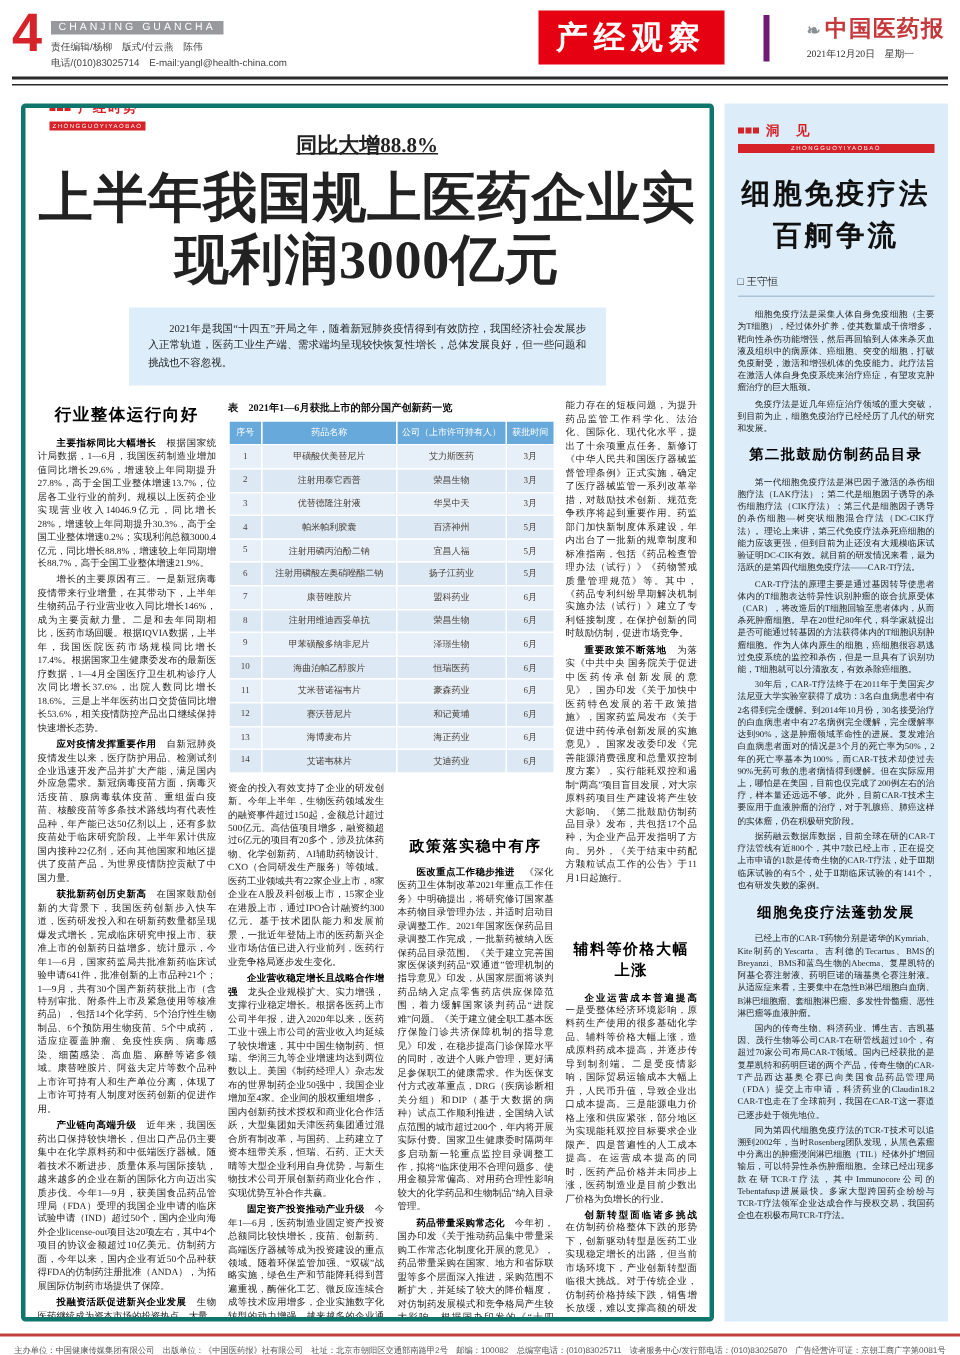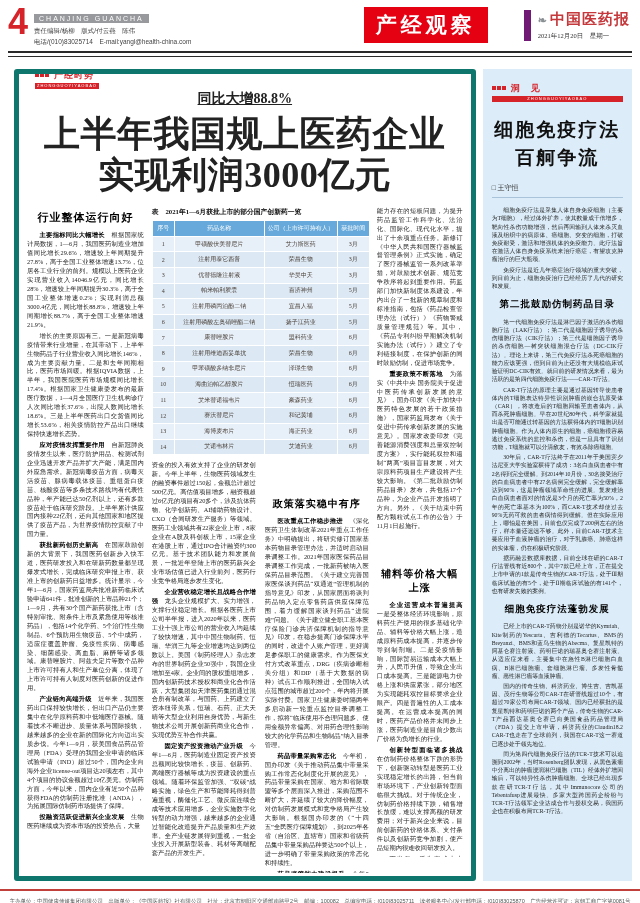--- a/index.html
+++ b/index.html
@@ -5,31 +5,31 @@
   html,body{margin:0;padding:0;background:#fff;}
   .page{position:relative;width:640px;height:903px;overflow:hidden;background:#fff;
         font-family:"Liberation Serif","DejaVu Serif",serif;color:#222;}
   
   .masthead{display:flex;justify-content:space-between;align-items:flex-start;padding:7px 10px 0 8px;}
   .mh-left{display:flex;gap:6px;align-items:flex-start;}
   .page-num{color:#d6232a;font-size:36px;font-weight:bold;line-height:.85;font-family:"Liberation Sans",sans-serif;}
   .edition-box{display:inline-block;background:#97999c;color:#fff;font-size:7px;letter-spacing:2px;
                padding:1px 5px;font-family:"Liberation Sans",sans-serif;}
   .mh-line{font-size:6.5px;color:#444;margin-top:2px;font-family:"Liberation Sans",sans-serif;}
-  .mh-right{display:flex;align-items:center;gap:11px;}
+  .mh-right{display:flex;align-items:center;gap:26px;}
   .section-banner{background:#e50012;color:#fff;font-size:21px;font-weight:bold;padding:4px 12px;letter-spacing:4px;}
-  .mh-brand{border-left:7px solid #701a75;padding-left:7px;margin-left:25px;}
+  .mh-brand{border-left:4px solid #701a75;padding-left:25px;}
   .paper-name{color:#c5393c;font-size:15px;font-weight:bold;letter-spacing:1px;white-space:nowrap;}
   .leaf{color:#8a8f94;margin-right:2px;font-size:11px;}
   .date-line{font-size:6.5px;color:#333;margin-top:3px;}
   .masthead-rule{margin:4px 8px 0;height:3px;border-top:2px solid #2a2a2a;border-bottom:1px solid #2a2a2a;}
   
   .content{display:flex;gap:7px;padding:12px 8px 0 14px;align-items:flex-start;}
   .main-article{position:relative;width:477px;height:812px;box-sizing:border-box;
-                border:5px solid #0f766e;border-radius:3px;padding:10px 8px 6px;overflow:hidden;}
+                border:3px solid #0f766e;border-radius:3px;padding:10px 8px 6px;overflow:hidden;}
   .article-label{position:absolute;top:-9px;left:10px;background:#fff;padding:0 6px;}
   .sq{display:inline-block;width:4px;height:4px;background:#d6232a;margin-right:1px;vertical-align:middle;}
   .label-text{color:#d6232a;font-weight:bold;font-size:9px;letter-spacing:1px;vertical-align:middle;}
   .label-sub{display:block;background:#d6232a;color:#fff;font-size:4px;letter-spacing:1px;
              text-align:center;line-height:6px;padding:0 2px;font-family:"Liberation Sans",sans-serif;}
   .kicker{text-align:center;font-size:14px;font-weight:bold;margin-top:6px;text-decoration:underline;}
   .headline{text-align:center;font-size:36px;font-weight:bold;margin:6px 0 10px;line-height:1.15;letter-spacing:.5px;}
   .deck{background:#ddeefa;width:292px;margin:0 auto 10px;padding:9px 13px;}
   .deck p{margin:0;font-size:7px;line-height:1.65;text-align:justify;text-indent:2em;color:#222;}
   .body-cols{display:flex;gap:8px;}
@@ -91,20 +91,23 @@
 
     <div class="main-article">
       <div class="article-label">
         <span class="sq"></span><span class="sq"></span><span class="sq"></span>
         <span class="label-text">产经时势</span>
         <span class="label-sub">ZHONGGUOYIYAOBAO</span>
       </div>
 
       <div class="kicker">同比大增88.8%</div>
       <div class="headline">上半年我国规上医药企业实现利润3000亿元</div>
+      <div class="deck">
+        <p>2021年是我国“十四五”开局之年，随着新冠肺炎疫情得到有效防控，我国经济社会发展步入正常轨道，医药工业生产端、需求端均呈现较快恢复性增长，总体发展良好，但一些问题和挑战也不容忽视。</p>
+      </div>
 
       <div class="body-cols">
         <div class="col col1 flow">
             <div class="col-heading">行业整体运行向好</div>
             <p><b>主要指标同比大幅增长　</b>根据国家统计局数据，1—6月，我国医药制造业增加值同比增长29.6%，增速较上年同期提升27.8%，高于全国工业整体增速13.7%，位居各工业行业的前列。规模以上医药企业实现营业收入14046.9亿元，同比增长28%，增速较上年同期提升30.3%，高于全国工业整体增速0.2%；实现利润总额3000.4亿元，同比增长88.8%，增速较上年同期增长88.7%，高于全国工业整体增速21.9%。</p>
             <p>增长的主要原因有三。一是新冠病毒疫情带来行业增量，在其带动下，上半年生物药品子行业营业收入同比增长146%，成为主要贡献力量。二是和去年同期相比，医药市场回暖。根据IQVIA数据，上半年，我国医院医药市场规模同比增长17.4%。根据国家卫生健康委发布的最新医疗数据，1—4月全国医疗卫生机构诊疗人次同比增长37.6%，出院人数同比增长18.6%。三是上半年医药出口交货值同比增长53.6%，相关疫情防控产品出口继续保持快速增长态势。</p>
             <p><b>应对疫情发挥重要作用　</b>自新冠肺炎疫情发生以来，医疗防护用品、检测试剂企业迅速开发产品并扩大产能，满足国内外应急需求。新冠病毒疫苗方面，病毒灭活疫苗、腺病毒载体疫苗、重组蛋白疫苗、核酸疫苗等多条技术路线均有代表性品种，年产能已达50亿剂以上，还有多款疫苗处于临床研究阶段。上半年累计供应国内接种22亿剂，还向其他国家和地区提供了疫苗产品，为世界疫情防控贡献了中国力量。</p>
             <p><b>获批新药创历史新高　</b>在国家鼓励创新的大背景下，我国医药创新步入快车道，医药研发投入和在研新药数量都呈现爆发式增长，完成临床研究申报上市、获准上市的创新药日益增多。统计显示，今年1—6月，国家药监局共批准新药临床试验申请641件，批准创新的上市品种21个；1—9月，共有30个国产新药获批上市（含特别审批、附条件上市及紧急使用等核准药品），包括14个化学药、5个治疗性生物制品、6个预防用生物疫苗、5个中成药，适应症覆盖肿瘤、免疫性疾病、病毒感染、细菌感染、高血脂、麻醉等诸多领域。康替唑胺片、阿兹夫定片等数个品种上市许可持有人和生产单位分离，体现了上市许可持有人制度对医药创新的促进作用。</p>
             <p><b>产业链向高端升级　</b>近年来，我国医药出口保持较快增长，但出口产品仍主要集中在化学原料药和中低端医疗器械。随着技术不断进步、质量体系与国际接轨，越来越多的企业在新的国际化方向迈出实质步伐。今年1—9月，获美国食品药品管理局（FDA）受理的我国企业申请的临床试验申请（IND）超过50个，国内企业向海外企业license-out项目达20项左右，其中4个项目的协议金额超过10亿美元。仿制药方面，今年以来，国内企业有近50个品种获得FDA的仿制药注册批准（ANDA），为拓展国际仿制药市场提供了保障。</p>
             <p><b>投融资活跃促进新兴企业发展　</b>生物医药继续成为资本市场的投资热点，大量</p>

